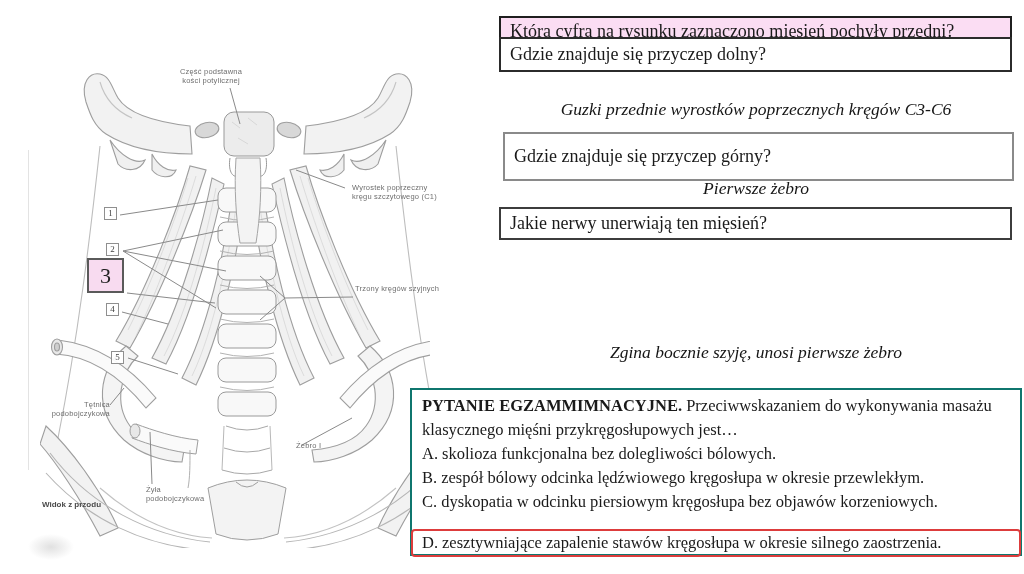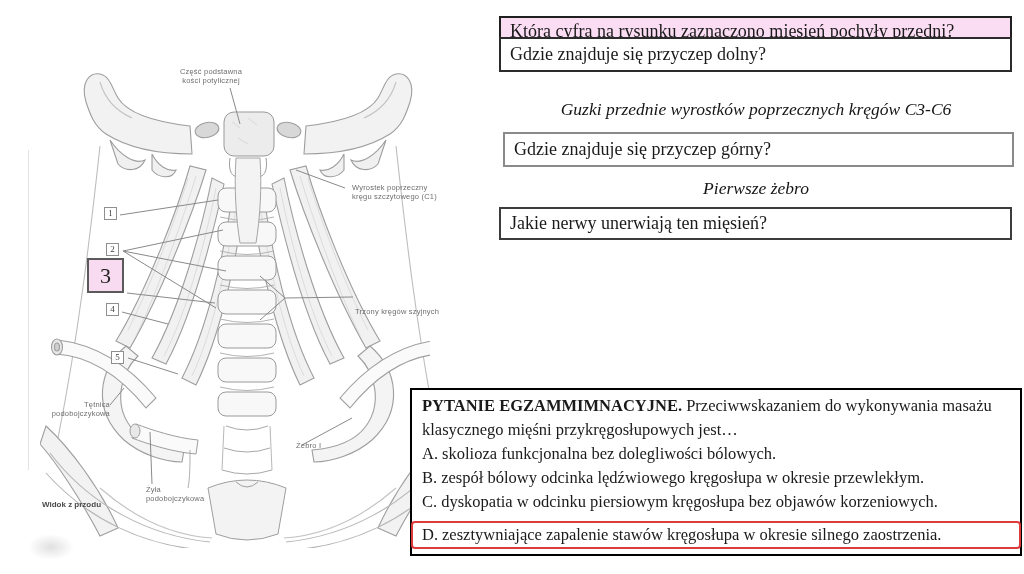--- a/index.html
+++ b/index.html
@@ -21,34 +21,34 @@
   .marker-big{position:absolute;left:87px;top:258px;width:37px;height:35px;box-sizing:border-box;
       border:2px solid #5a5a5a;background:#f8dbf0;font-size:22px;line-height:31px;
       text-align:center;color:#222;}
 
   
   .q-box{position:absolute;left:499px;width:513px;height:33px;box-sizing:border-box;
       background:#fff;border:2px solid #2b2b2b;display:flex;align-items:center;
       padding-left:9px;font-size:18px;}
   .q1{top:16px;height:30px;background:#fbddf3;border-color:#1f1f1f;}
   .q2{top:37px;height:35px;}
-  .q3{top:132px;height:35px;border-color:#8a8a8a;left:503px;width:511px;}
+  .q3{top:132px;height:49px;border-color:#8a8a8a;left:503px;width:511px;}
   .q4{top:207px;height:33px;border-color:#3c3c3c;}
   .q5{top:295px;height:34px;border-color:#8a8a8a;left:502px;}
   .ans{position:absolute;left:499px;width:514px;text-align:center;font-style:italic;
       font-size:17.5px;color:#151515;}
   .a1{top:99px;} .a2{top:178px;} .a3{top:256px;} .a4{top:342px;}
 
   
   .exam{position:absolute;left:410px;top:388px;width:612px;height:168px;box-sizing:border-box;
-      background:#fff;border:2px solid #000000;padding:4px 10px;font-size:16.5px;line-height:24px;}
+      background:#fff;border:2px solid #0f766e;padding:4px 10px;font-size:16.5px;line-height:24px;}
   .exam p{margin:0;}
   .exam .opt{white-space:nowrap;}
   .opt-label{margin-right:4px;}
-  .opt-correct{border:2px solid #dd3c3c;border-radius:4px;margin:7px -11px 0;padding:0 9px;
+  .opt-correct{border:2px solid #dd3c3c;border-radius:4px;margin:15px -11px 0;padding:0 9px;
       box-sizing:border-box;}
 </style>
 </head>
 <body>
 
 <div class="slide">
 
   <div class="figure">
     <div class="scan-edge"></div>
     <div class="scan-smudge"></div>
@@ -131,21 +131,21 @@
         <path d="M87,235 L175,245"></path>
         <path d="M82,254 L128,266"></path>
         <path d="M88,300 L138,316"></path>
       </g>
     </svg>
 
     <div class="fig-label" style="left:168px;top:68px;width:86px;text-align:center;">Część podstawna
 kości potylicznej</div>
     <div class="fig-label" style="left:352px;top:184px;width:90px;">Wyrostek poprzeczny
 kręgu szczytowego (C1)</div>
-    <div class="fig-label" style="left:355px;top:308px;width:100px;">Trzony kręgów szyjnych</div>
+    <div class="fig-label" style="left:355px;top:285px;width:100px;">Trzony kręgów szyjnych</div>
     <div class="fig-label" style="left:38px;top:401px;width:72px;text-align:right;">Tętnica
 podobojczykowa</div>
     <div class="fig-label" style="left:146px;top:486px;width:72px;">Żyła
 podobojczykowa</div>
     <div class="fig-label" style="left:296px;top:442px;width:40px;">Żebro I</div>
     <div class="fig-caption">Widok z przodu</div>
 
     <div class="marker" style="left:104px;top:207px;">1</div>
     <div class="marker" style="left:106px;top:243px;">2</div>
     <div class="marker-big">3</div>
@@ -163,20 +163,21 @@
 
   <div class="q-box q3">
     <span>Gdzie znajduje się przyczep górny?</span>
   </div>
   <div class="ans a2">Pierwsze żebro</div>
 
   <div class="q-box q4">
     <span>Jakie nerwy unerwiają ten mięsień?</span>
   </div>
 
+  <div class="ans a4">Zgina bocznie szyję, unosi pierwsze żebro</div>
 
   <div class="exam">
     <p><b>PYTANIE EGZAMMIMNACYJNE.</b><span> Przeciwwskazaniem do wykonywania masażu klasycznego mięśni przykręgosłupowych jest…</span></p>
     <div class="opt">
       <span class="opt-label">A.</span><span>skolioza funkcjonalna bez dolegliwości bólowych.</span>
     </div>
     <div class="opt">
       <span class="opt-label">B.</span><span>zespół bólowy odcinka lędźwiowego kręgosłupa w okresie przewlekłym.</span>
     </div>
     <div class="opt">

